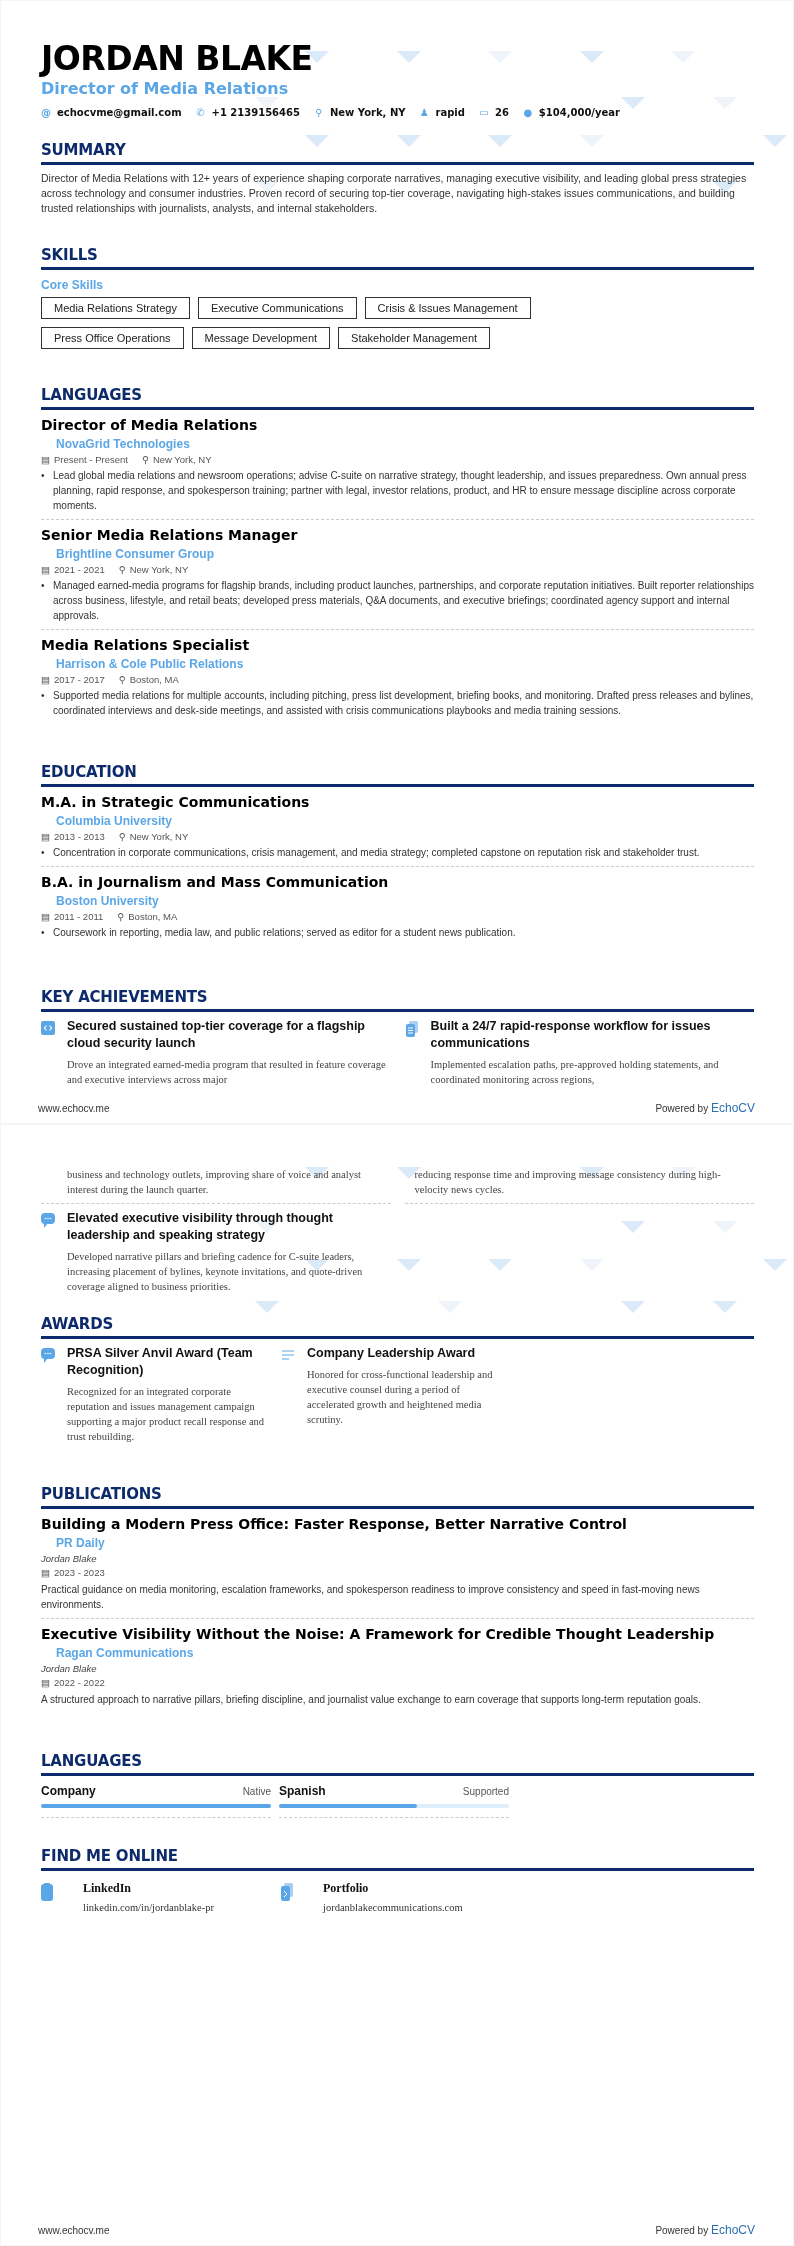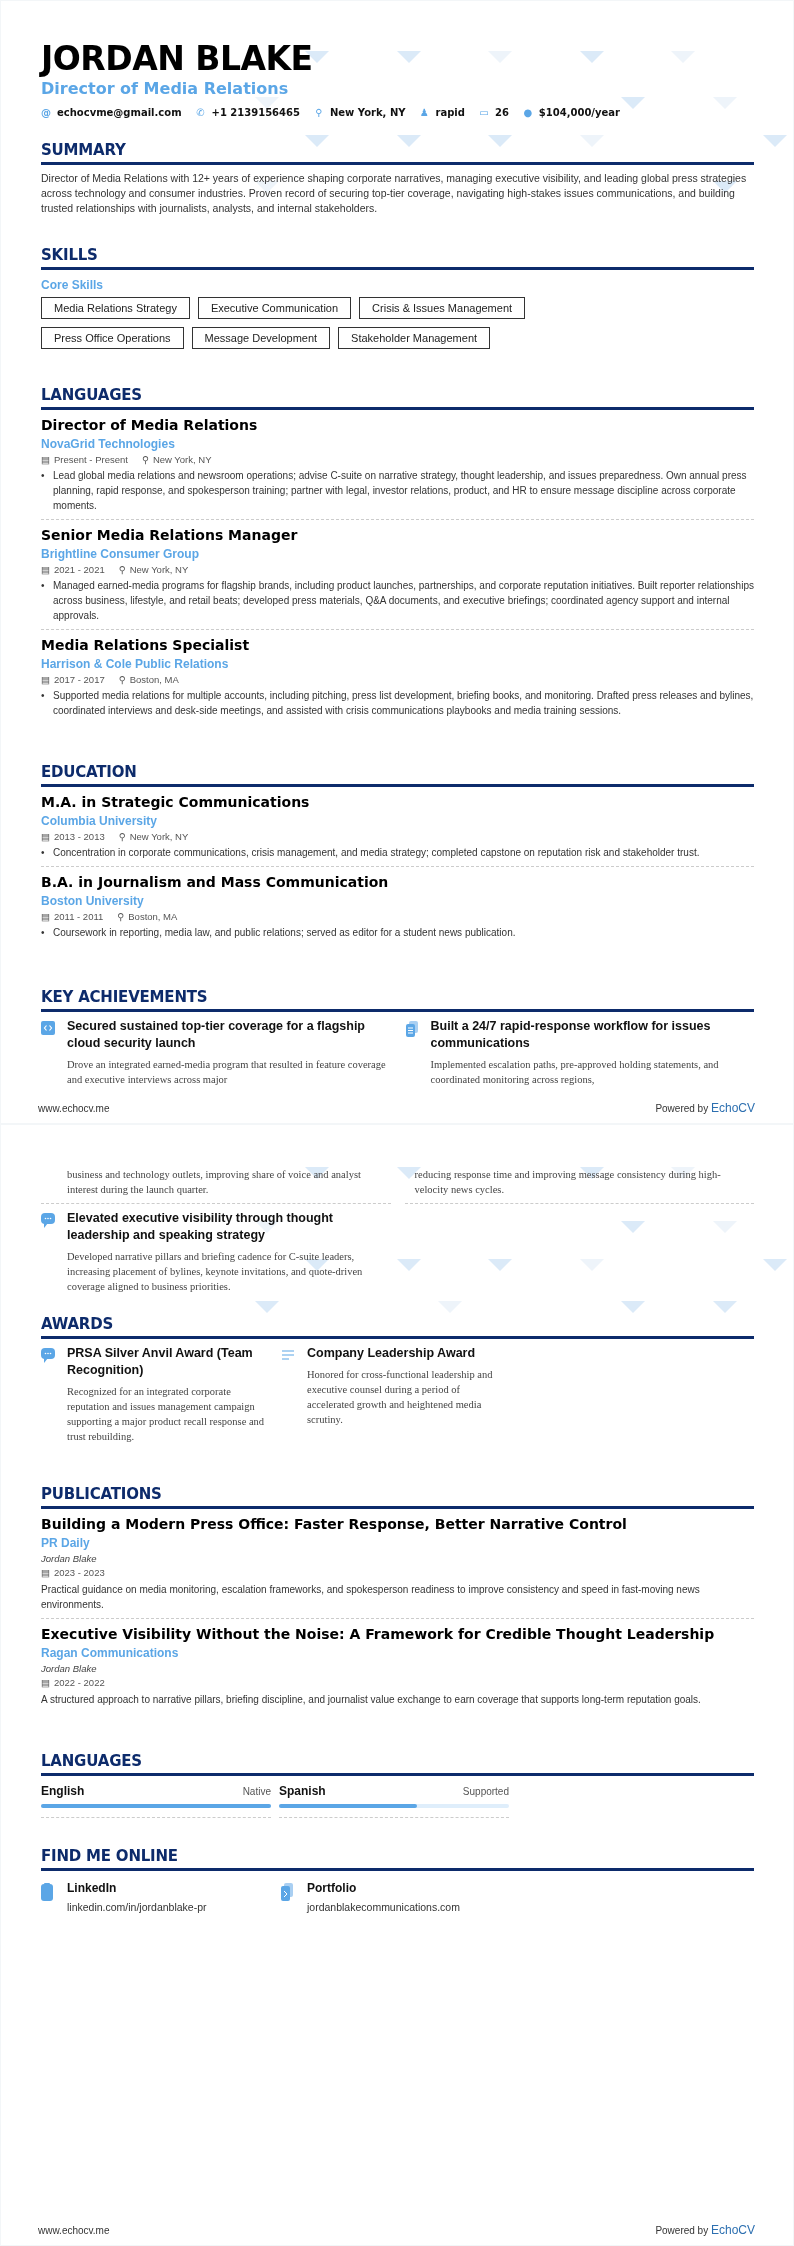--- a/index.html
+++ b/index.html
@@ -26,21 +26,21 @@
 
   .summary-text { font-size: 10.5px; color: #333; line-height: 15px; margin-top: 6px; }
 
   .sub-title { color: #5ba6e6; font-weight: bold; font-size: 12px; margin-top: 8px; }
   .chips { display: flex; flex-wrap: wrap; gap: 8px 8px; margin-top: 5px; width: 620px; }
   .chip { border: 1.5px solid #333; padding: 4px 12px; font-size: 11px; font-weight: normal; color: #222; }
 
   .entry { padding: 6px 0 6px 0; border-bottom: 1px dashed #ccc; }
   .entry:last-child { border-bottom: none; }
   .entry-title { font-family: "DejaVu Sans", sans-serif; font-weight: bold; font-size: 14px; color: #000; line-height: 18px; }
-  .entry-org { color: #5ba6e6; font-weight: bold; font-size: 12px; margin-top: 3px; }
+  .entry-org { color: #5ba6e6; font-weight: bold; font-size: 12px; margin-top: 3px; margin-left: 15px; }
   .entry-meta { display: flex; gap: 14px; font-size: 9.5px; color: #555; margin-top: 3px; }
   .meta-item { display: flex; align-items: center; gap: 4px; }
   .entry-bullet { display: flex; font-size: 10px; color: #333; line-height: 15px; margin-top: 3px; }
   .entry-bullet .dot { width: 12px; flex-shrink: 0; }
   .entry-author { font-style: italic; font-size: 9.5px; color: #444; margin-top: 3px; }
   .entry-desc { font-size: 10px; color: #333; line-height: 15px; margin-top: 4px; }
 
   .ach-grid { display: flex; gap: 14px; margin-top: 6px; }
   .ach { width: 350px; display: flex; gap: 12px; padding-bottom: 6px; }
   .ach-icon { width: 14px; height: 14px; flex-shrink: 0; margin-top: 3px; }
@@ -53,21 +53,21 @@
   .lang-grid { display: flex; gap: 8px; margin-top: 8px; }
   .lang { width: 230px; }
   .lang-head { display: flex; justify-content: space-between; align-items: baseline; }
   .lang-name { font-weight: bold; font-size: 12px; color: #111; }
   .lang-level { font-size: 10px; color: #555; }
   .lang-bar { height: 4px; background: #dfeefb; border-radius: 2px; margin-top: 6px; }
   .lang-fill { height: 4px; background: #5ba6e6; border-radius: 2px; }
   .lang-sep { border-bottom: 1px dashed #ccc; margin-top: 9px; }
 
   .online-grid { display: flex; gap: 28px; margin-top: 10px; }
-  .online { display: flex; gap: 14px; width: 212px; }
+  .online { display: flex; gap: 30px; width: 212px; font-family: Liberation Serif, serif; }
   .online-icon { width: 12px; height: 18px; flex-shrink: 0; margin-top: 2px; }
   .online-label { font-weight: bold; font-size: 12px; color: #111; }
   .online-value { font-size: 10.5px; color: #333; margin-top: 6px; }
 </style>
 </head>
 <body>
 
 <div class="page page1">
 
   <div class="tri" style="left:304px;top:50px"></div>
@@ -120,21 +120,21 @@
   <div class="section" style="top:140px">
     <div class="section-title">SUMMARY</div>
     <div class="summary-text">Director of Media Relations with 12+ years of experience shaping corporate narratives, managing executive visibility, and leading global press strategies across technology and consumer industries. Proven record of securing top-tier coverage, navigating high-stakes issues communications, and building trusted relationships with journalists, analysts, and internal stakeholders.</div>
   </div>
 
   <div class="section" style="top:245px">
     <div class="section-title">SKILLS</div>
     <div class="sub-title">Core Skills</div>
     <div class="chips">
       <div class="chip">Media Relations Strategy</div>
-      <div class="chip">Executive Communication</div>
+      <div class="chip">Executive Communications</div>
       <div class="chip">Crisis &amp; Issues Management</div>
       <div class="chip">Press Office Operations</div>
       <div class="chip">Message Development</div>
       <div class="chip">Stakeholder Management</div>
     </div>
   </div>
 
   <div class="section" style="top:385px">
     <div class="section-title">LANGUAGES</div>
     <div class="entry">
@@ -364,21 +364,21 @@
       </div>
       <div class="entry-desc">A structured approach to narrative pillars, briefing discipline, and journalist value exchange to earn coverage that supports long-term reputation goals.</div>
     </div>
   </div>
 
   <div class="section" style="top:627px">
     <div class="section-title">LANGUAGES</div>
     <div class="lang-grid">
       <div class="lang">
         <div class="lang-head">
-          <span class="lang-name">English</span>
+          <span class="lang-name">Company</span>
           <span class="lang-level">Native</span>
         </div>
         <div class="lang-bar">
             <div class="lang-fill" style="width:100%"></div>
           </div>
         <div class="lang-sep"></div>
       </div>
       <div class="lang">
         <div class="lang-head">
           <span class="lang-name">Spanish</span>

